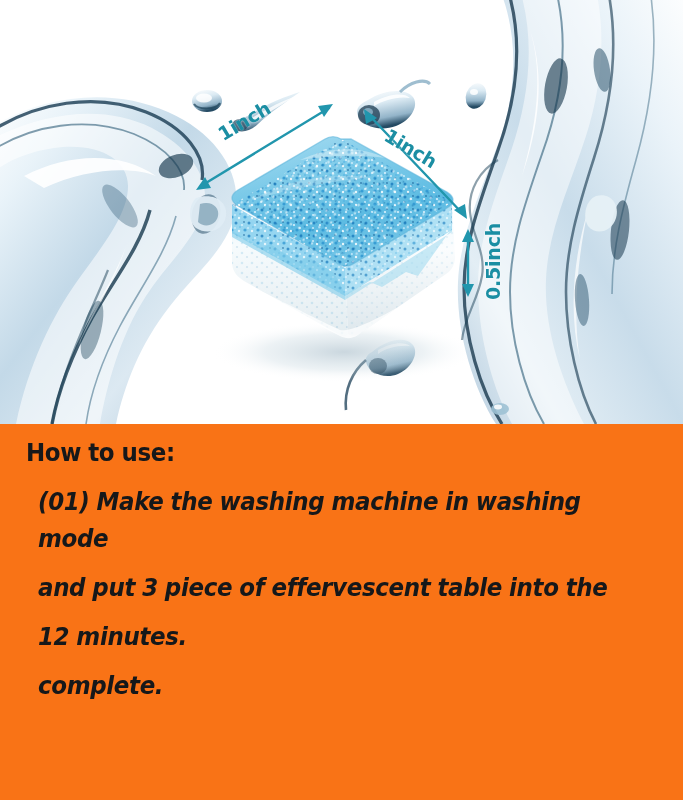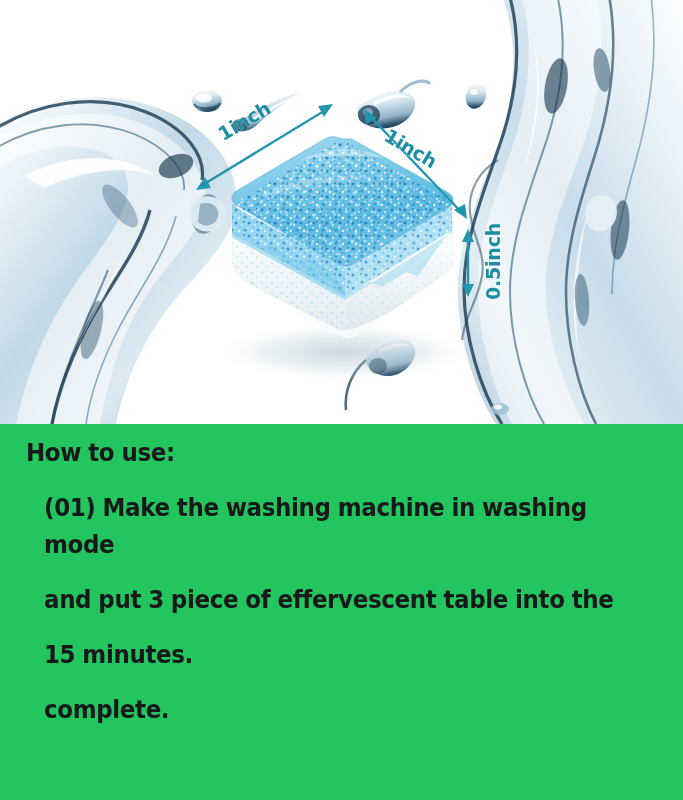--- a/index.html
+++ b/index.html
@@ -70,39 +70,40 @@
     transform-origin: left top;
   }
 
   
   #instructions {
     position: absolute;
     left: 0;
     top: 424px;
     width: 683px;
     height: 376px;
-    background: #22c55e;
+    background: #f97316;
     padding: 10px 22px 0 26px;
     box-sizing: border-box;
   }
   .howto-line {
     font-family: "DejaVu Sans Condensed", "Liberation Sans Narrow", "Liberation Sans", sans-serif;
     font-weight: bold;
     font-size: 25.5px;
     line-height: 37px;
     color: #16181a;
     margin: 0;
     letter-spacing: -0.35px;
     word-spacing: -0.5px;
   }
   #howto-heading {
     margin-bottom: 1px;
   }
   .step {
-    margin: 18px;
+    margin: 12px;
+    font-style: italic;
   }
 </style>
 </head>
 <body>
 
 <div id="page">
 
   <div id="hero">
     <svg id="hero-svg" viewBox="0 0 683 424" xmlns="http://www.w3.org/2000/svg">
       <defs>
@@ -344,18 +345,18 @@
     <div class="dim-label" id="label-width-right">1inch</div>
     <div class="dim-label" id="label-height">0.5inch</div>
   </div>
 
   <div id="instructions">
     <p class="howto-line" id="howto-heading">How to use:</p>
 
     <p class="howto-line step">(01) Make the washing machine in washing mode</p>
     <p class="howto-line step">and put 3 piece of effervescent table into the</p>
 
-    <p class="howto-line step">15 minutes.</p>
+    <p class="howto-line step">12 minutes.</p>
 
     <p class="howto-line step">complete.</p>
   </div>
 
 </div>
 
 </body></html>

